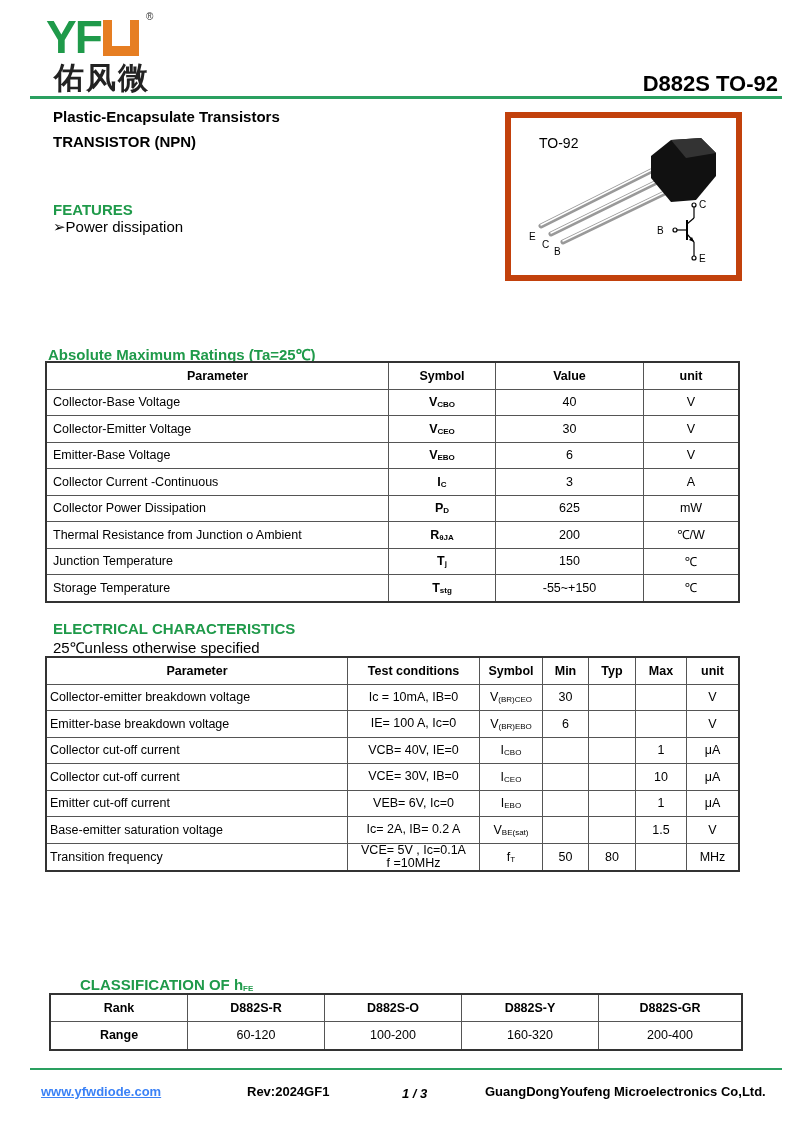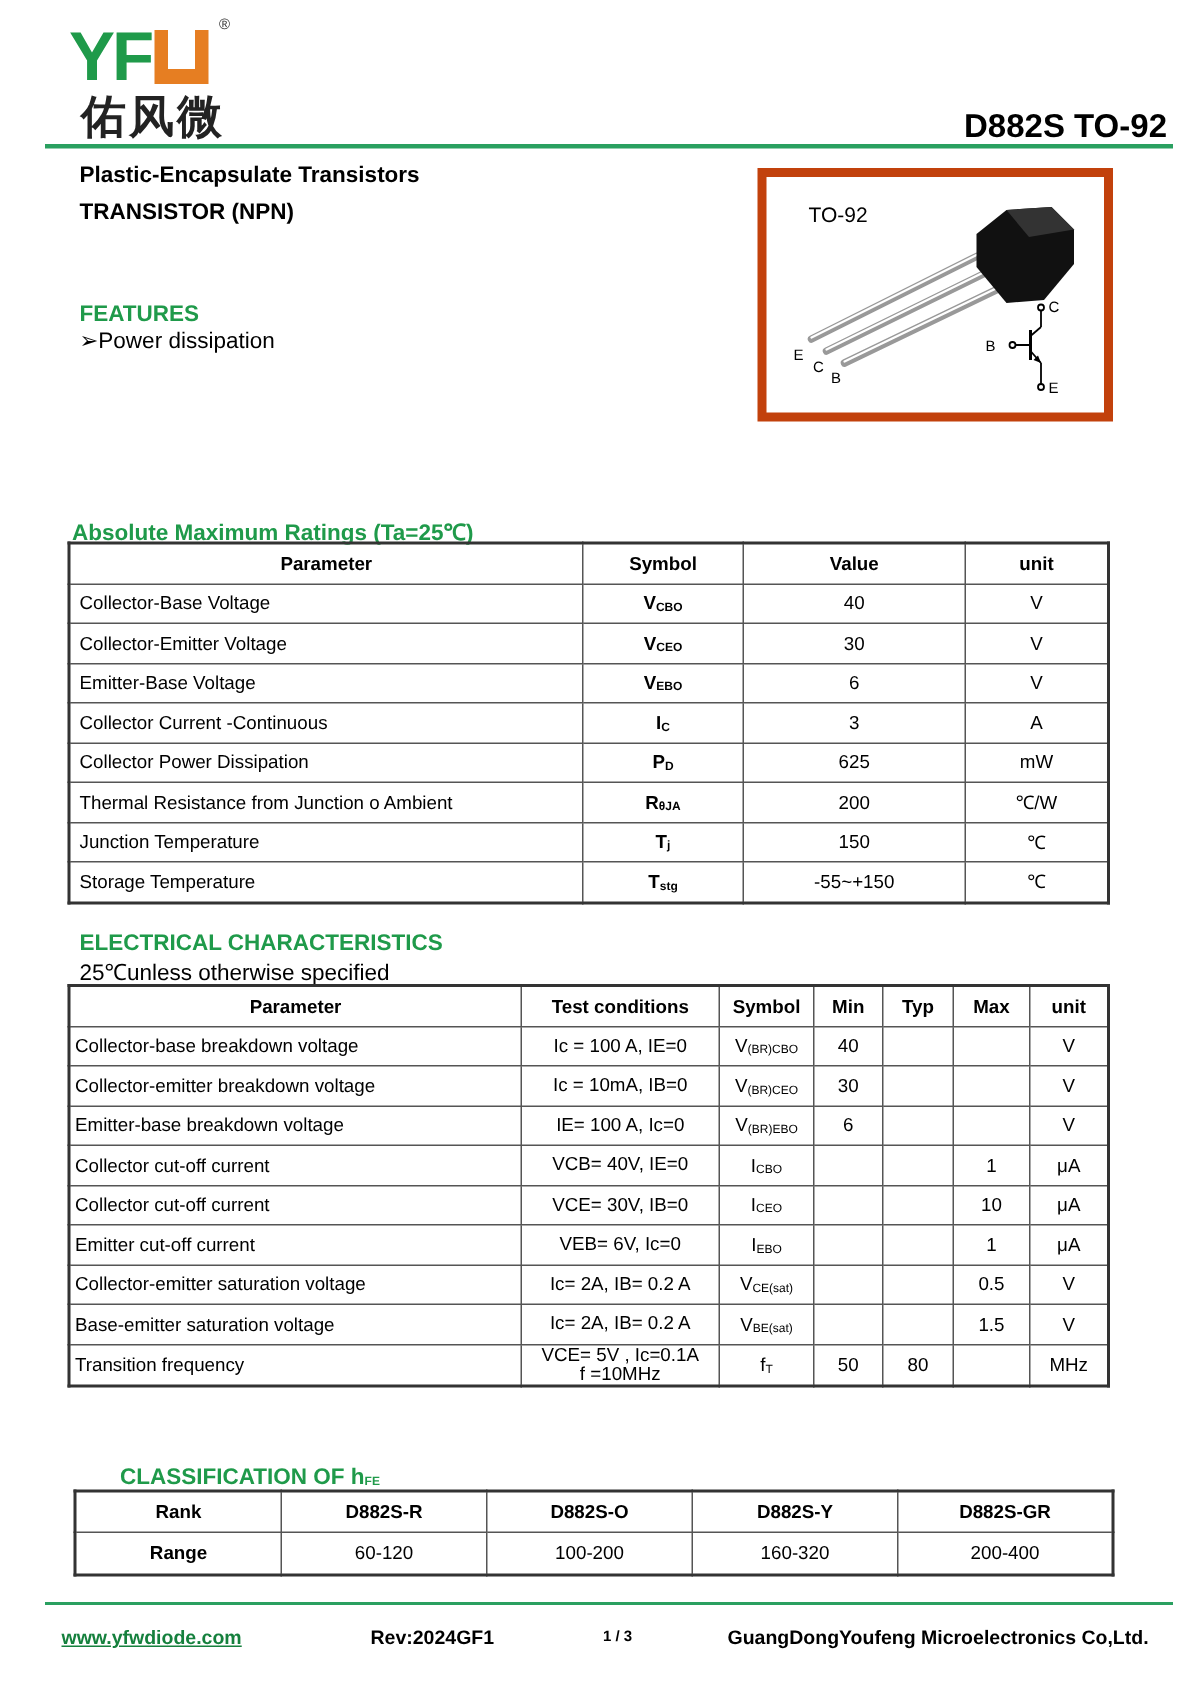--- a/index.html
+++ b/index.html
@@ -21,21 +21,21 @@
   .pkg{left:505px;top:112px;width:225px;height:157px;border:6px solid #c2410c;}
   .sec-h{font-size:15px;}
   table{border-collapse:collapse;position:absolute;font-size:12.5px;padding-left:24px;}
   td,th{border:1px solid #555;padding:0 6px;height:25.5px;}
   th{font-weight:bold;}
   .c{text-align:center;}
   .outer{border:2px solid #333;}
   sub{font-size:8px;vertical-align:-1px;}
   .bottom-rule{left:30px;top:1068px;width:752px;height:2px;background:#2aa060;}
   .foot{top:1084px;font-size:13px;font-weight:bold;}
-  .foot a{color:#15803d;text-decoration:underline;}
+  .foot a{color:#3b82f6;text-decoration:underline;}
 </style>
 </head>
 <body>
 
 <div class="abs logo-latin"><span class="g">YF</span><span class="logo-u"></span></div>
 <div class="abs logo-reg">®</div>
 <div class="abs logo-cn">佑风微</div>
 <div class="abs doc-title">D882S TO-92</div>
 <div class="abs top-rule"></div>
 <div class="abs sub1">Plastic-Encapsulate Transistors</div>
@@ -151,29 +151,20 @@
       <th style="width:119px">Test conditions</th>
       <th style="width:50px">Symbol</th>
       <th style="width:33px">Min</th>
       <th style="width:34px">Typ</th>
       <th style="width:38px">Max</th>
       <th>unit</th>
     </tr>
   </thead>
   <tbody id="ec-body">
       <tr>
-        <td style="padding-left:3px">Collector-base breakdown voltage</td>
-        <td class="c" style="line-height:13px"><span>Ic = 100 A, IE=0</span></td>
-        <td class="c"><span>V</span><sub>(BR)CBO</sub></td>
-        <td class="c">40</td>
-        <td class="c"></td>
-        <td class="c"></td>
-        <td class="c">V</td>
-      </tr>
-      <tr>
         <td style="padding-left:3px">Collector-emitter breakdown voltage</td>
         <td class="c" style="line-height:13px"><span>Ic = 10mA, IB=0</span></td>
         <td class="c"><span>V</span><sub>(BR)CEO</sub></td>
         <td class="c">30</td>
         <td class="c"></td>
         <td class="c"></td>
         <td class="c">V</td>
       </tr>
       <tr>
         <td style="padding-left:3px">Emitter-base breakdown voltage</td>
@@ -203,29 +194,20 @@
         <td class="c">μA</td>
       </tr>
       <tr>
         <td style="padding-left:3px">Emitter cut-off current</td>
         <td class="c" style="line-height:13px"><span>VEB= 6V, Ic=0</span></td>
         <td class="c"><span>I</span><sub>EBO</sub></td>
         <td class="c"></td>
         <td class="c"></td>
         <td class="c">1</td>
         <td class="c">μA</td>
-      </tr>
-      <tr>
-        <td style="padding-left:3px">Collector-emitter saturation voltage</td>
-        <td class="c" style="line-height:13px"><span>Ic= 2A, IB= 0.2 A</span></td>
-        <td class="c"><span>V</span><sub>CE(sat)</sub></td>
-        <td class="c"></td>
-        <td class="c"></td>
-        <td class="c">0.5</td>
-        <td class="c">V</td>
       </tr>
       <tr>
         <td style="padding-left:3px">Base-emitter saturation voltage</td>
         <td class="c" style="line-height:13px"><span>Ic= 2A, IB= 0.2 A</span></td>
         <td class="c"><span>V</span><sub>BE(sat)</sub></td>
         <td class="c"></td>
         <td class="c"></td>
         <td class="c">1.5</td>
         <td class="c">V</td>
       </tr>
@@ -257,14 +239,14 @@
     <td class="c">100-200</td>
     <td class="c">160-320</td>
     <td class="c">200-400</td>
   </tr>
 </tbody>
   </table>
 
 <div class="abs bottom-rule"></div>
 <div class="abs foot" style="left:41px;"><a href="#">www.yfwdiode.com</a></div>
 <div class="abs foot" style="left:247px;">Rev:2024GF1</div>
-<div class="abs foot" style="left:402px;top:1086px;font-size:10px;">1 / 3</div>
+<div class="abs foot" style="left:402px;top:1086px;font-size:13px;font-style:italic;">1 / 3</div>
 <div class="abs foot" style="left:485px;text-align:right;">GuangDongYoufeng Microelectronics Co,Ltd.</div>
 
 </body></html>

